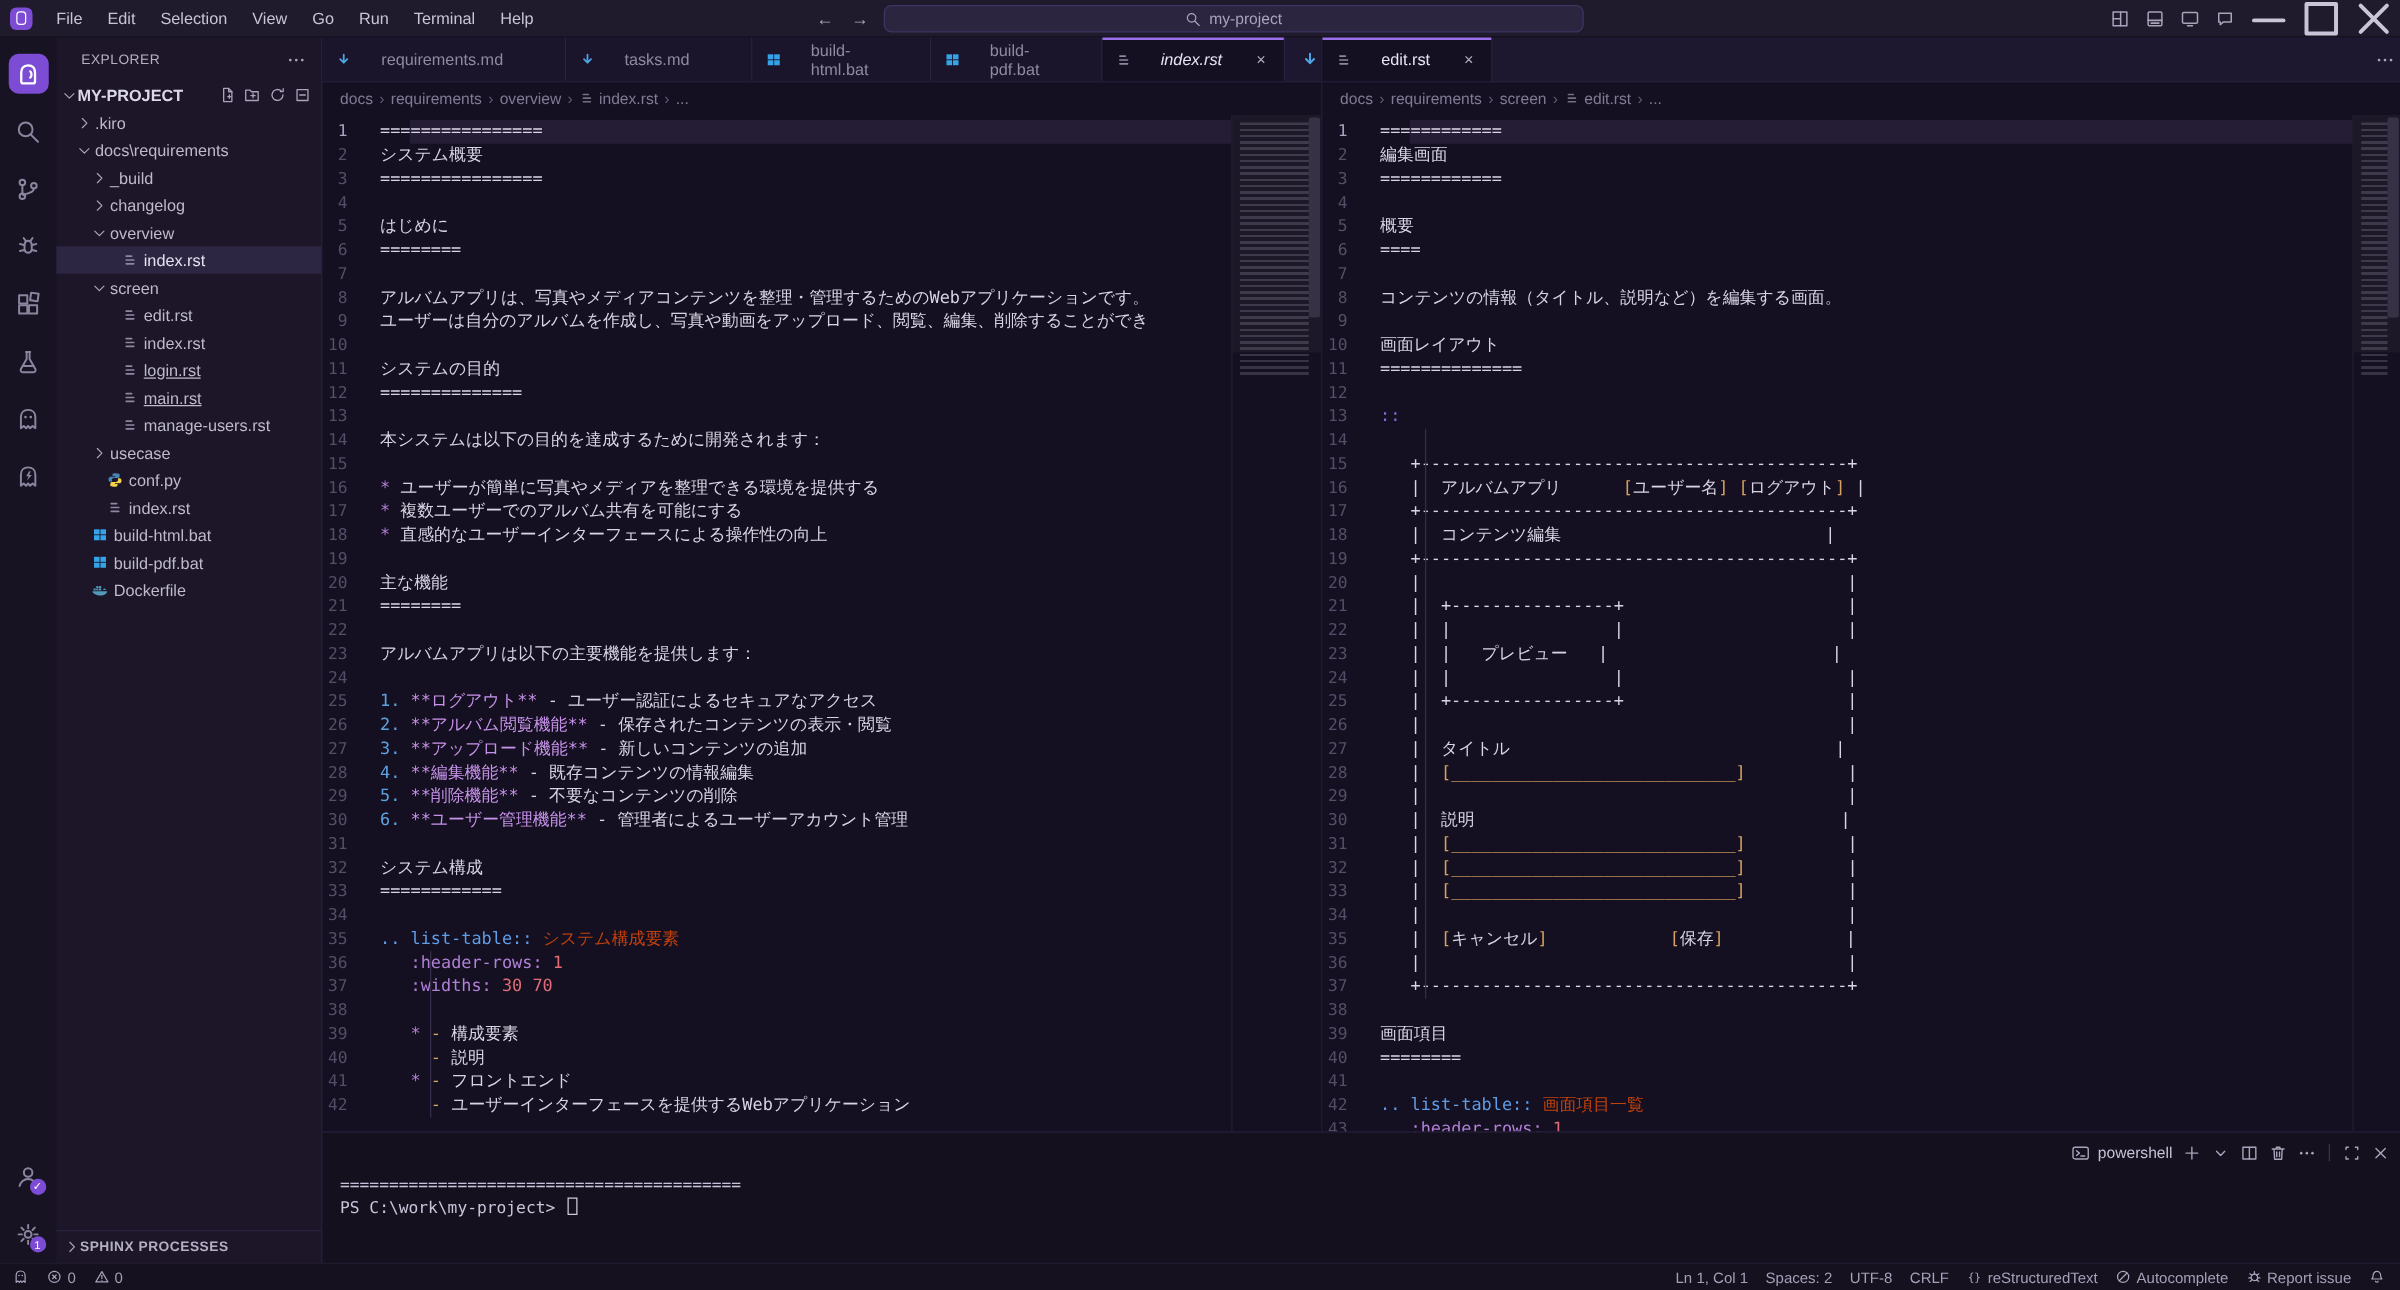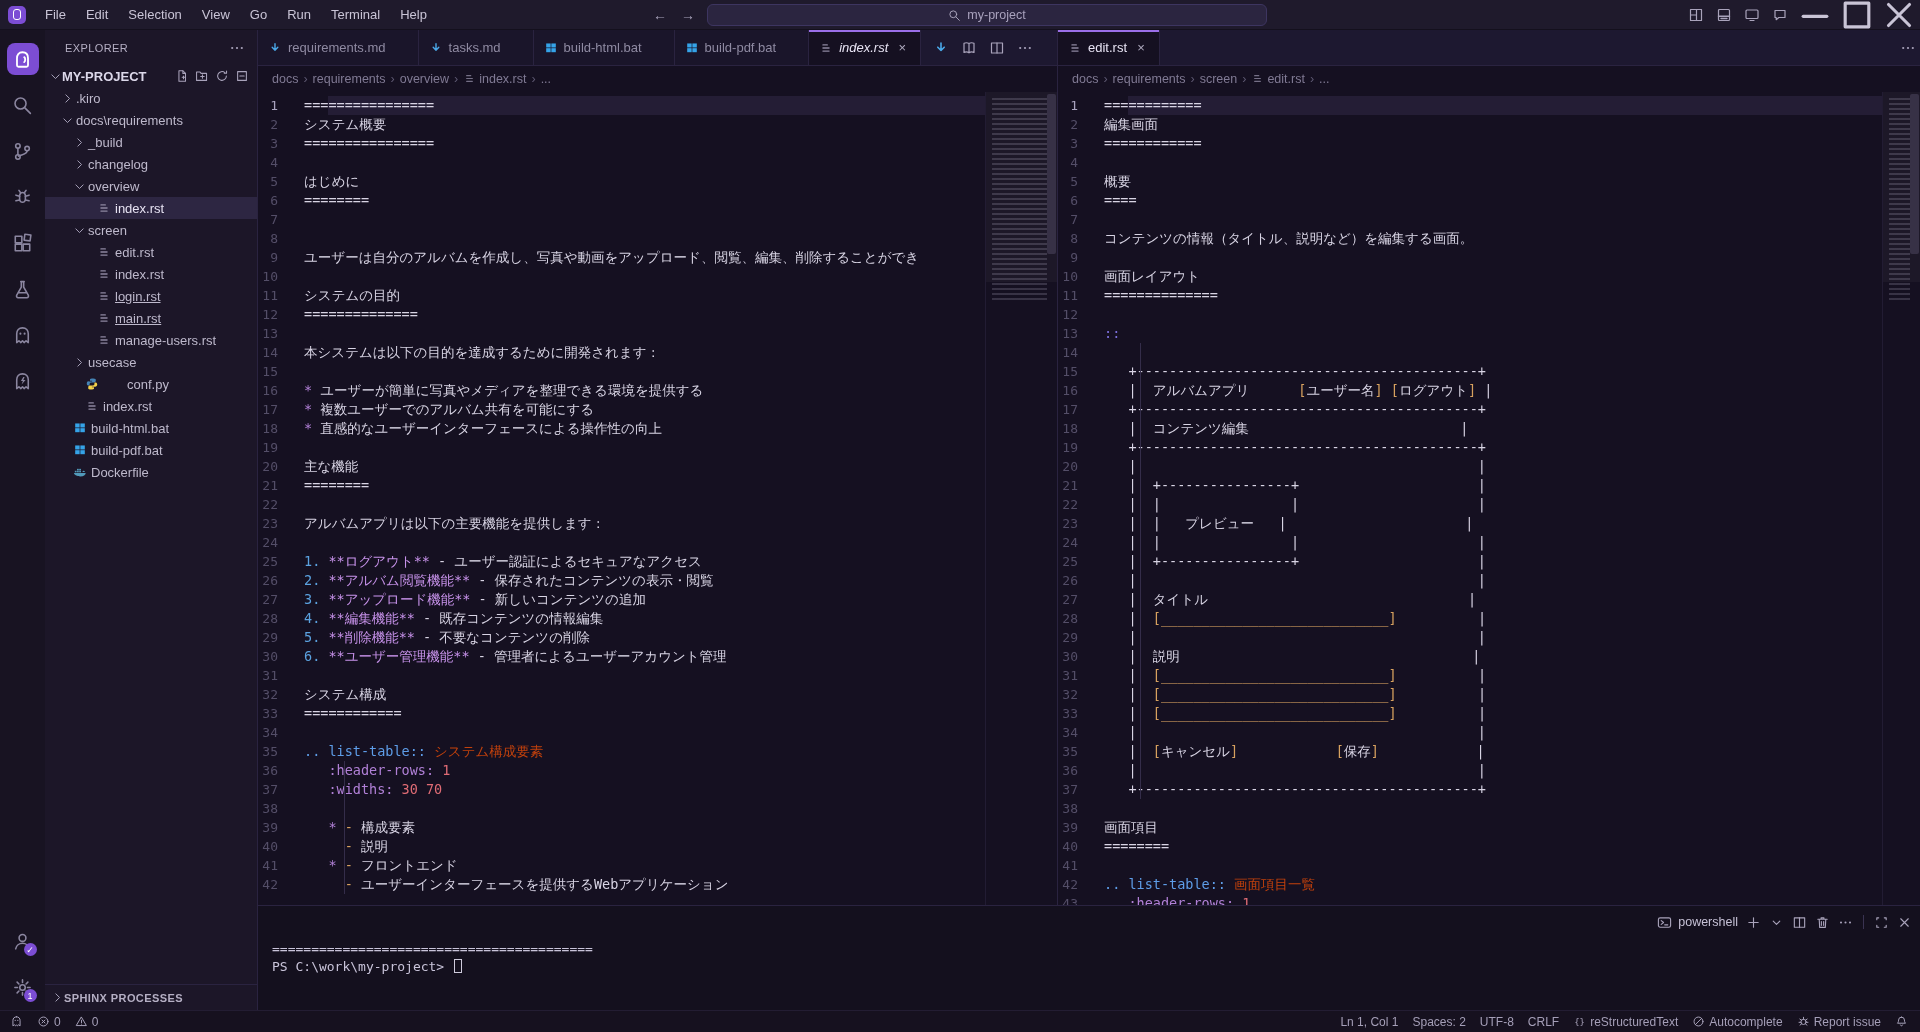--- a/index.html
+++ b/index.html
@@ -51,21 +51,21 @@
 .trow .acts svg{width:14px;height:14px}
 .sb-bottom{height:26px;border-top:1px solid var(--border);display:flex;align-items:center;padding-left:6px;font-size:11px;font-weight:bold;letter-spacing:.4px;color:#b5afc4}
 
 .workbench{flex:1;display:flex;flex-direction:column;min-width:0}
 .editors{height:875px;display:flex;min-height:0}
 .egroup{display:flex;flex-direction:column;min-width:0;border-right:1px solid var(--border);position:relative}
 .egroup:last-child{border-right:none}
 .g1{width:800px;flex:none}
 .g2{flex:1}
 .tabbar{height:36px;background:var(--tabbar);display:flex;align-items:stretch;border-bottom:1px solid var(--border)}
-.tab{display:flex;align-items:center;gap:6px;padding:0 10px;background:var(--tabinactive);border-right:1px solid var(--border);color:var(--muted);font-size:13px;position:relative}
+.tab{display:flex;align-items:center;gap:23px;padding:0 10px;background:var(--tabinactive);border-right:1px solid var(--border);color:var(--muted);font-size:13px;position:relative}
 .tab .cl-x{width:16px;text-align:center;color:transparent}
 .tab.active{background:var(--editor);color:#e8e4f4}
 .tab.active::before{content:"";position:absolute;top:0;left:0;right:0;height:2px;background:#9b6fe8}
 .tab.active .cl-x{color:#b0abc0}
 .tab.italic .lbl{font-style:italic}
 .tab .ficon svg{width:14px;height:14px}
 .tb-actions{margin-left:8px;display:flex;align-items:center;gap:4px}
 .tb-actions .ic{width:24px;height:100%}
 .tb-flex{flex:1}
 .breadcrumb{height:26px;display:flex;align-items:center;gap:3px;padding-left:14px;font-size:12.5px;color:#807a94;background:var(--editor)}
@@ -416,21 +416,21 @@
           <span style="margin-left: 2px;">manage-users.rst</span>
         </div>
         <div class="trow" style="padding-left: 28px;">
           <span class="ic sm">
             <svg viewBox="0 0 16 16" fill="none" stroke="currentColor" stroke-width="1.2" stroke-linecap="round" stroke-linejoin="round">
               <path d="M6 3.5 10.5 8 6 12.5"></path>
             </svg>
           </span>
           <span style="margin-left: 2px;">usecase</span>
         </div>
-        <div class="trow" style="padding-left: 38px; gap: 24px;">
+        <div class="trow" style="padding-left: 38px;">
           <span class="ficon" style="color: rgb(141, 135, 160);">
             <svg viewBox="0 0 16 16">
               <path d="M8 1.8c-2.4 0-2.3 1.1-2.3 1.1v1.5h2.4v.6H4.3S2 4.8 2 7.3s2 2.4 2 2.4h1.2V8.2s-.1-2 2-2h3.2s1.9.1 1.9-1.8V3s.3-1.2-4.3-1.2z" fill="#4584b6"></path>
               <path d="M8 14.2c2.4 0 2.3-1.1 2.3-1.1v-1.5H7.9V11h3.8s2.3.2 2.3-2.3-2-2.4-2-2.4h-1.2v1.5s.1 2-2 2H5.6s-1.9-.1-1.9 1.8V13s-.3 1.2 4.3 1.2z" fill="#f4d24a"></path>
             </svg>
           </span>
           <span style="margin-left: 2px;">conf.py</span>
         </div>
         <div class="trow" style="padding-left: 38px;">
           <span class="ficon" style="color: rgb(141, 135, 160);">
@@ -594,21 +594,21 @@
             <span class="bc-item"><span>...</span></span>
           </div>
           <div class="econtent">
             <div class="cl cur"><span class="ln">1</span><span class="code"><span class="tk-t">================</span></span></div>
             <div class="cl"><span class="ln">2</span><span class="code"><span class="tk-t">システム概要</span></span></div>
             <div class="cl"><span class="ln">3</span><span class="code"><span class="tk-t">================</span></span></div>
             <div class="cl"><span class="ln">4</span><span class="code"><span class="tk-t"></span></span></div>
             <div class="cl"><span class="ln">5</span><span class="code"><span class="tk-t">はじめに</span></span></div>
             <div class="cl"><span class="ln">6</span><span class="code"><span class="tk-t">========</span></span></div>
             <div class="cl"><span class="ln">7</span><span class="code"><span class="tk-t"></span></span></div>
-            <div class="cl"><span class="ln">8</span></div>
+            <div class="cl"><span class="ln">8</span><span class="code"><span class="tk-t">アルバムアプリは、写真やメディアコンテンツを整理・管理するためのWebアプリケーションです。</span></span></div>
             <div class="cl"><span class="ln">9</span><span class="code"><span class="tk-t">ユーザーは自分のアルバムを作成し、写真や動画をアップロード、閲覧、編集、削除することができ</span></span></div>
             <div class="cl"><span class="ln">10</span><span class="code"><span class="tk-t"></span></span></div>
             <div class="cl"><span class="ln">11</span><span class="code"><span class="tk-t">システムの目的</span></span></div>
             <div class="cl"><span class="ln">12</span><span class="code"><span class="tk-t">==============</span></span></div>
             <div class="cl"><span class="ln">13</span><span class="code"><span class="tk-t"></span></span></div>
             <div class="cl"><span class="ln">14</span><span class="code"><span class="tk-t">本システムは以下の目的を達成するために開発されます：</span></span></div>
             <div class="cl"><span class="ln">15</span><span class="code"><span class="tk-t"></span></span></div>
             <div class="cl"><span class="ln">16</span><span class="code"><span class="tk-bullet">* </span><span class="tk-t">ユーザーが簡単に写真やメディアを整理できる環境を提供する</span></span></div>
             <div class="cl"><span class="ln">17</span><span class="code"><span class="tk-bullet">* </span><span class="tk-t">複数ユーザーでのアルバム共有を可能にする</span></span></div>
             <div class="cl"><span class="ln">18</span><span class="code"><span class="tk-bullet">* </span><span class="tk-t">直感的なユーザーインターフェースによる操作性の向上</span></span></div>

